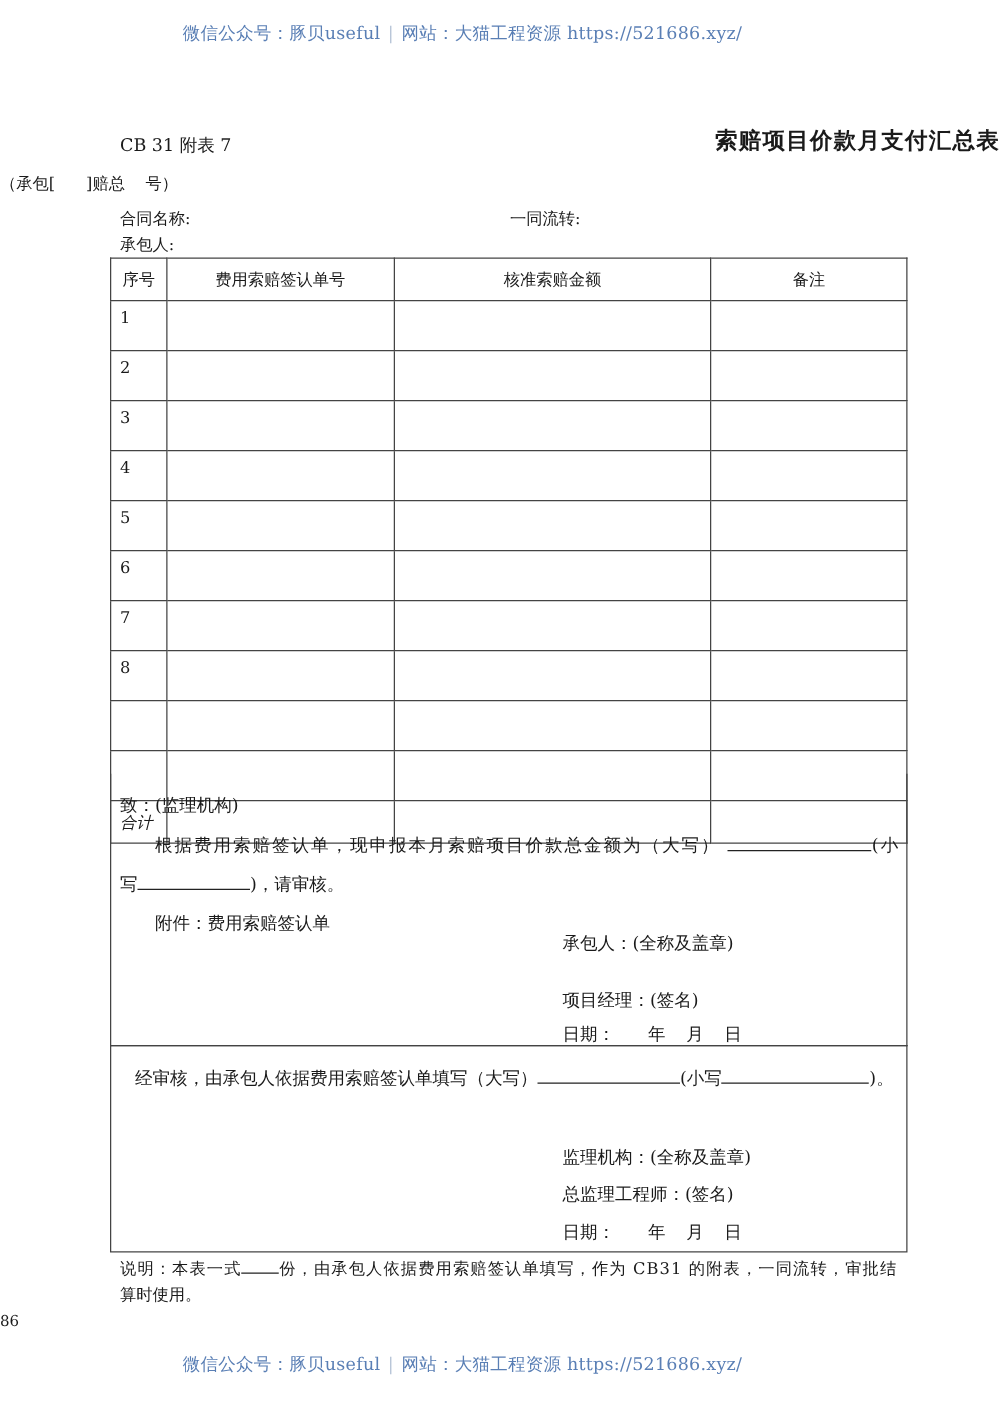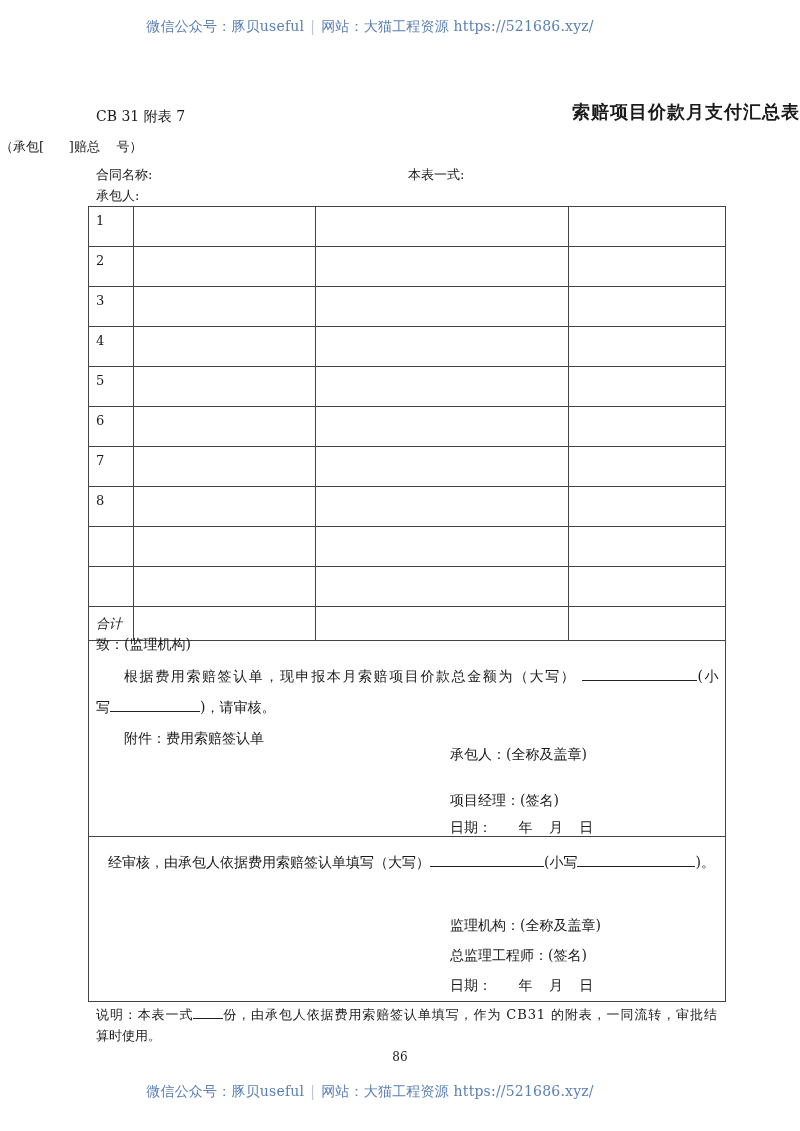--- a/index.html
+++ b/index.html
@@ -18,44 +18,50 @@
   table.grid td, table.grid th { border: 1.2px solid #444; font-size: 13px; font-weight: normal; height: 33px; padding: 0; }
   table.grid th { text-align: center; vertical-align: middle; }
   table.grid td.num { vertical-align: top; padding: 6px 0 0 7px; }
   table.grid td.num.total { vertical-align: middle; padding-top: 0; font-style: italic; }
   .box { position: absolute; left: 88px; width: 636px; border: 1.2px solid #444; border-top: none; }
   .box1 { top: 619px; height: 217px; }
   .box2 { top: 836px; height: 164px; border-top: 1.2px solid #444; }
   .txt { position: absolute; font-size: 14px; white-space: nowrap; text-align: right; }
   .uline { display: inline-block; border-bottom: 1px solid #222; height: 13px; vertical-align: baseline; }
   .note { position: absolute; left: 96px; font-size: 13px; }
-  .pageno { left: 0; width: 800px; top: 1050px; text-align: center; font-size: 12px; }
+  .pageno { left: 0; width: 800px; top: 1050px; text-align: left; font-size: 12px; }
 </style>
 </head>
 <body>
 
 <div class="abs watermark" style="top:18px;">
   <span>微信公众号：豚贝useful</span><span class="sep">|</span><span>网站：大猫工程资源 https://521686.xyz/</span>
 </div>
 
 <div class="abs code-label">CB 31 附表 7</div>
 <div class="abs title">索赔项目价款月支付汇总表</div>
 <div class="abs subtitle">（承包[      ]赔总    号）</div>
 <div class="abs meta" style="left:96px; top:166px;">合同名称:</div>
-<div class="abs meta" style="left:408px; top:166px;">本表一式:</div>
+<div class="abs meta" style="left:408px; top:166px;">一同流转:</div>
 <div class="abs meta" style="left:96px; top:187px;">承包人:</div>
 
 <table class="grid">
   <colgroup>
     <col style="width:45px">
       <col style="width:182px">
       <col style="width:254px">
       <col style="width:157px">
   </colgroup>
   <tbody>
+      <tr>
+    <th>序号</th>
+    <th>费用索赔签认单号</th>
+    <th>核准索赔金额</th>
+    <th>备注</th>
+  </tr>
   <tr>
     <td class="num">1</td>
     <td></td>
     <td></td>
     <td></td>
   </tr>
   <tr>
     <td class="num">2</td>
     <td></td>
     <td></td>

